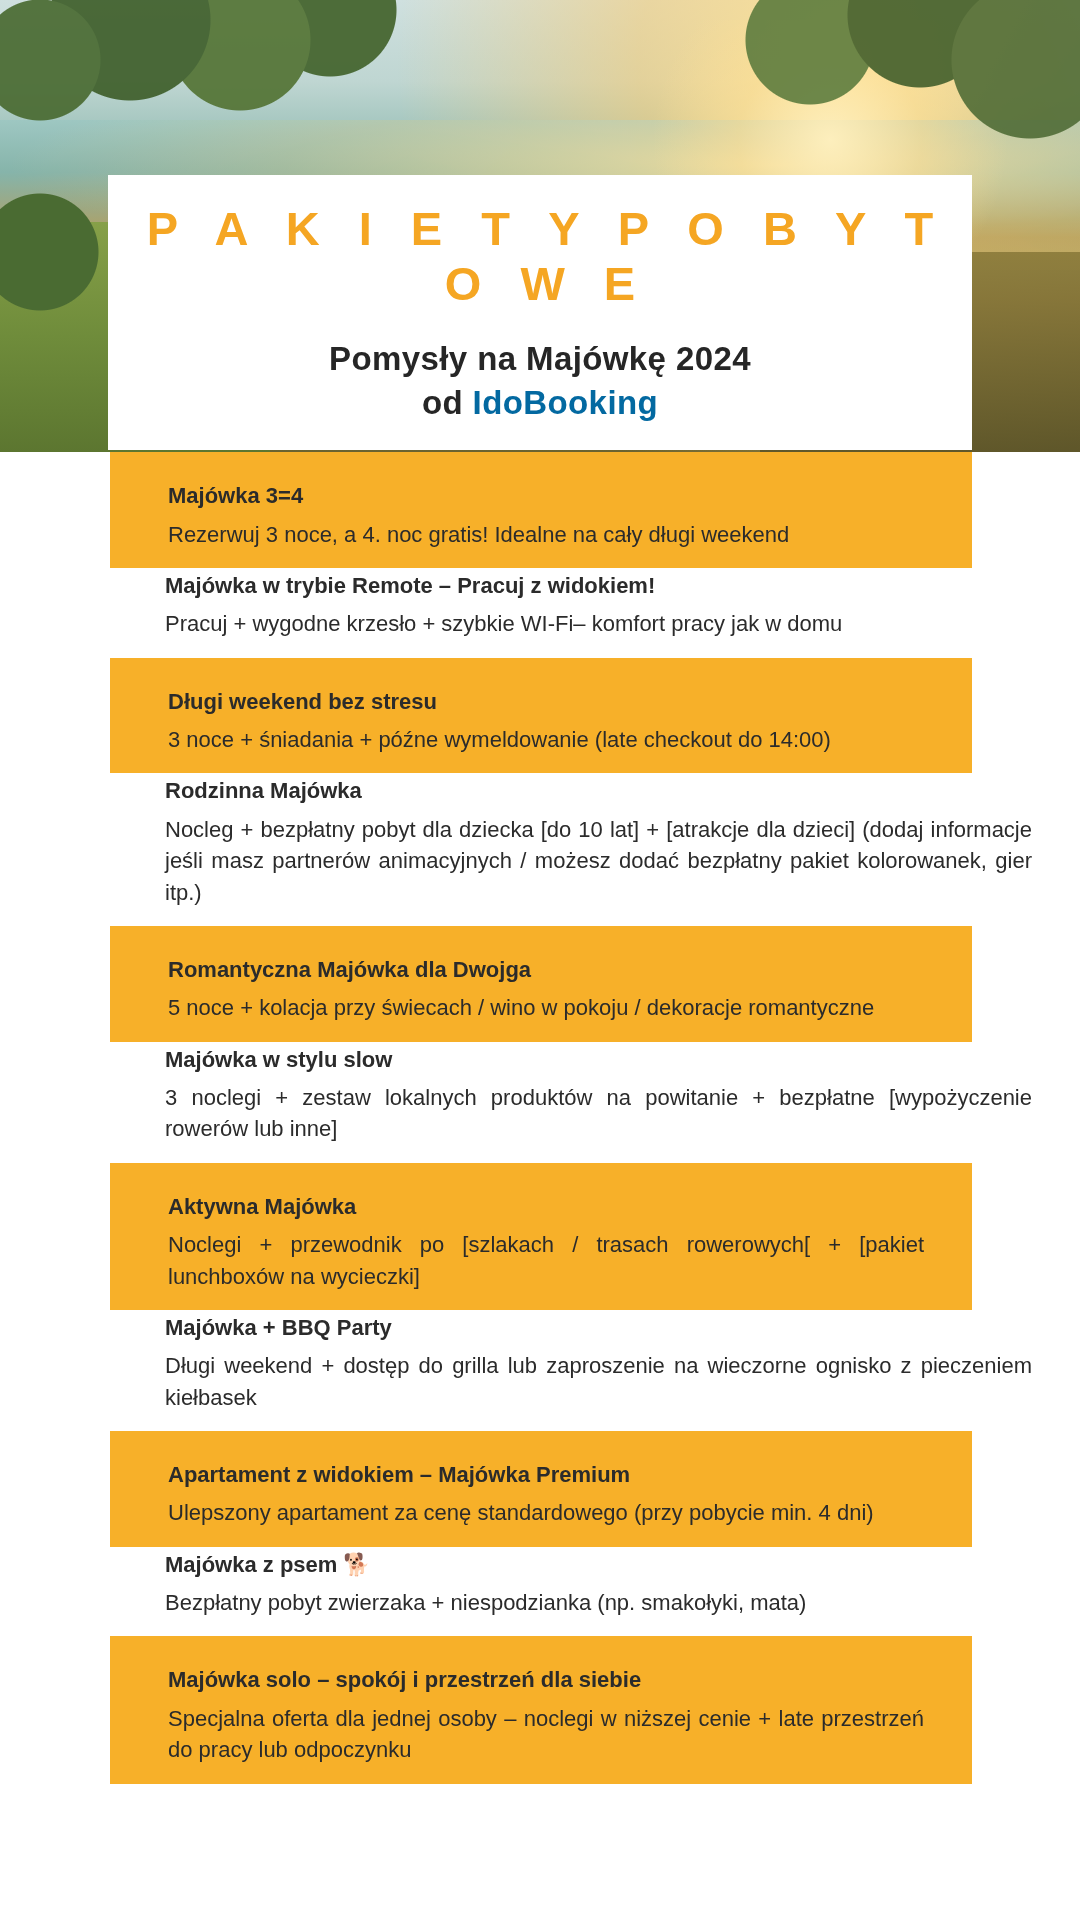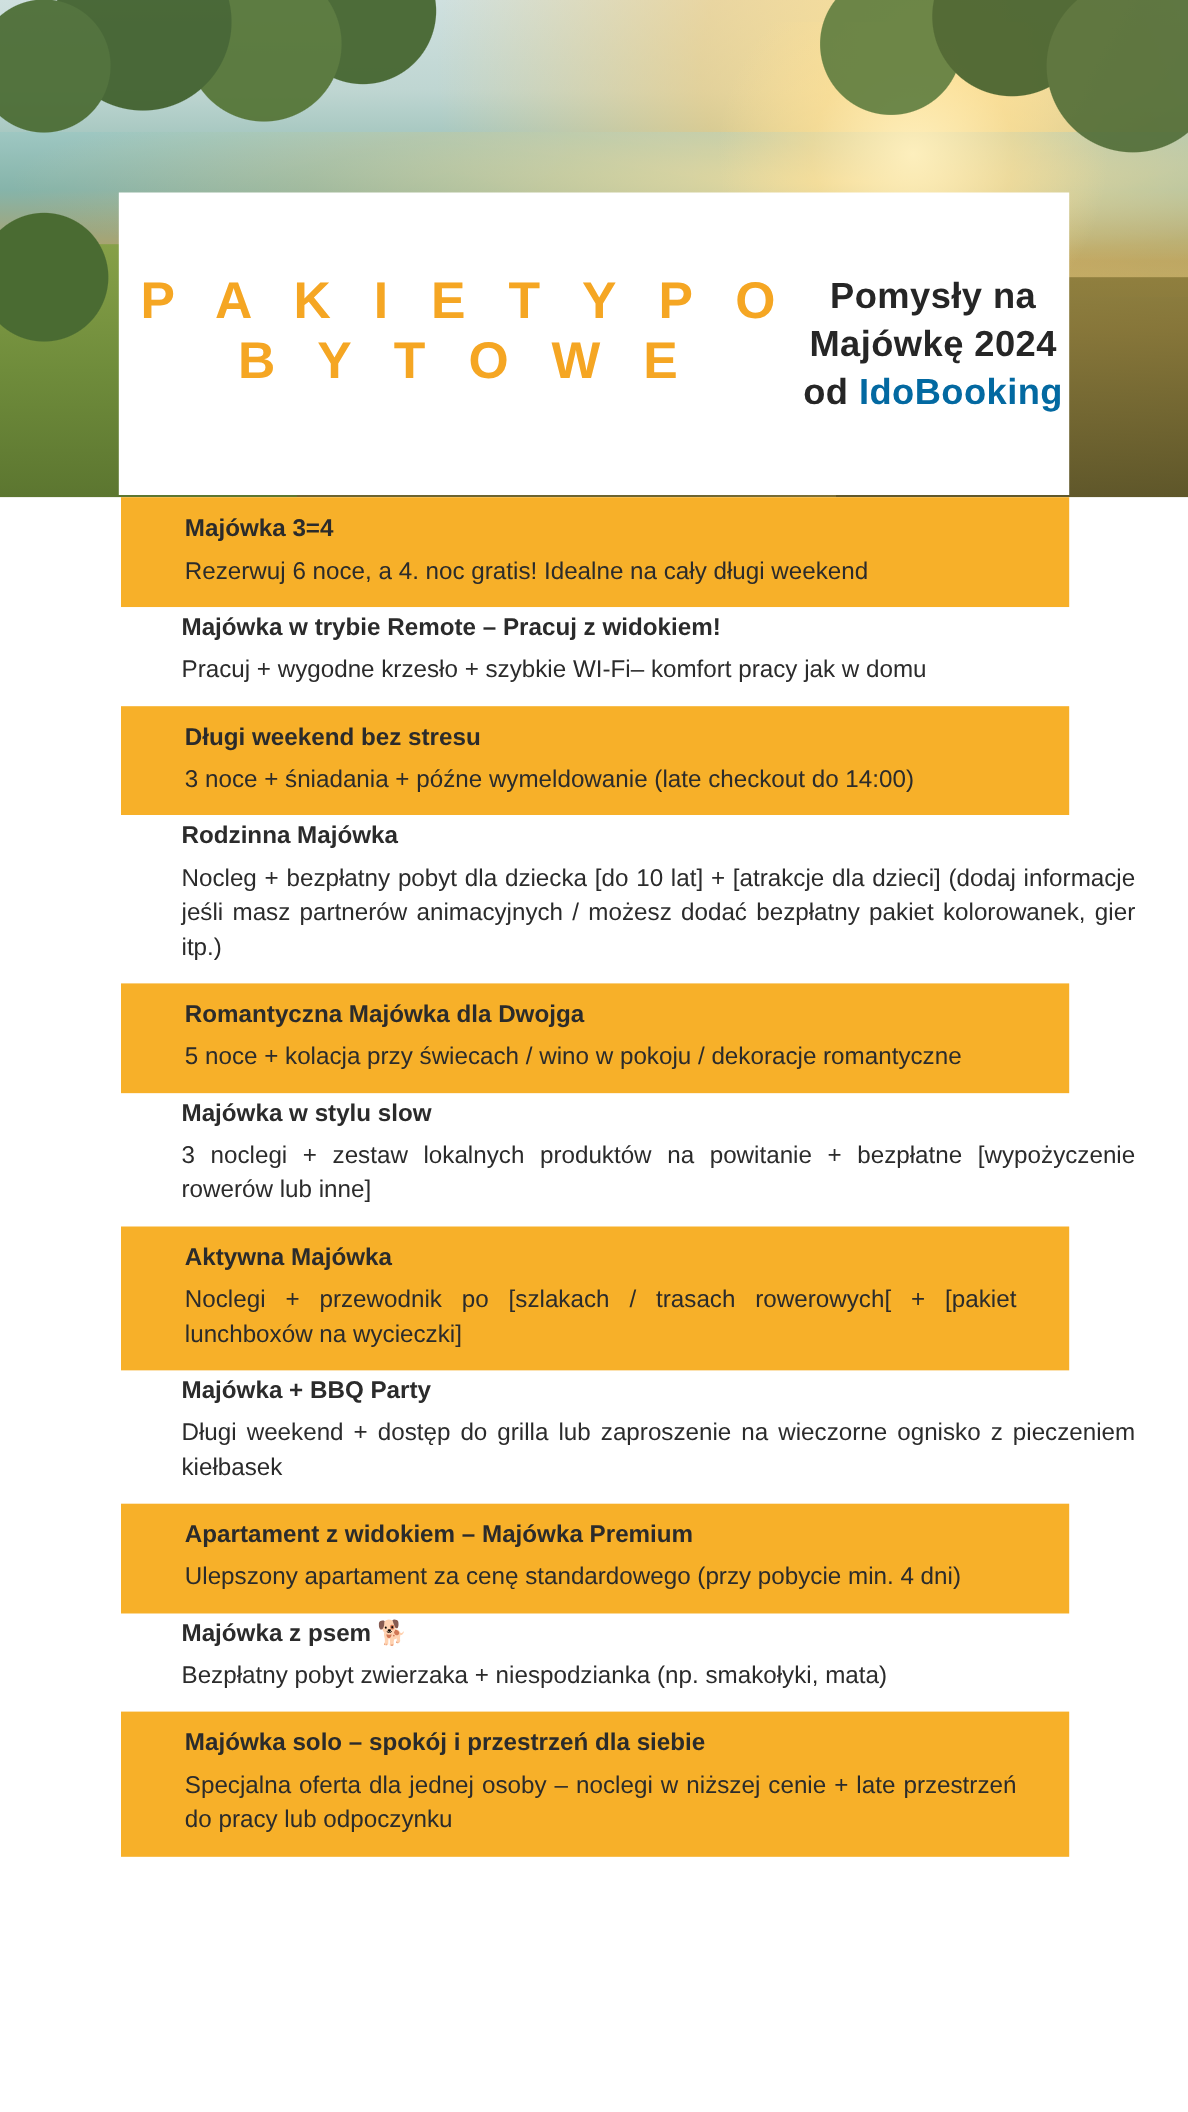--- a/index.html
+++ b/index.html
@@ -96,21 +96,21 @@
   
   .title-card {
     position: absolute;
     left: 108px;
     top: 175px;
     width: 864px;
     height: 275px;
     background: #ffffff;
     z-index: 5;
     display: flex;
-    flex-direction: row;
+    flex-direction: column;
     align-items: center;
     justify-content: center;
   }
   .title-main {
     font-size: 47px;
     font-weight: 700;
     letter-spacing: 13px;
     color: #f5a623;
     text-align: center;
     margin: 0 0 26px 0;
@@ -135,21 +135,21 @@
     left: 0; top: 452px;
     width: 1080px;
   }
   .row {
     box-sizing: border-box;
     padding: 14px 48px 18px 48px;
   }
   .row.highlight {
     background: #f7b029;
     margin: 0 108px 0 110px;
-    padding: 14px 48px 18px 58px;
+    padding: 30px 48px 18px 58px;
   }
   .row.plain {
     background: #ffffff;
     padding: 4px 48px 18px 165px;
   }
   .row-title {
     font-size: 22px;
     font-weight: 700;
     color: #2b2b2b;
     margin: 0 0 8px 0;
@@ -187,21 +187,21 @@
     <div>Pomysły na Majówkę 2024</div>
     <div>
       <span>od </span><span class="brand">IdoBooking</span>
     </div>
   </div>
 </div>
 
 <div class="list">
   <div class="row highlight">
     <div class="row-title">Majówka 3=4</div>
-    <div class="row-desc">Rezerwuj 6 noce, a 4. noc gratis! Idealne na cały długi weekend</div>
+    <div class="row-desc">Rezerwuj 3 noce, a 4. noc gratis! Idealne na cały długi weekend</div>
   </div>
   <div class="row plain">
     <div class="row-title">Majówka w trybie Remote – Pracuj z widokiem!</div>
     <div class="row-desc">Pracuj + wygodne krzesło + szybkie WI-Fi– komfort pracy jak w domu</div>
   </div>
   <div class="row highlight">
     <div class="row-title">Długi weekend bez stresu</div>
     <div class="row-desc">3 noce + śniadania + późne wymeldowanie (late checkout do 14:00)</div>
   </div>
   <div class="row plain">

